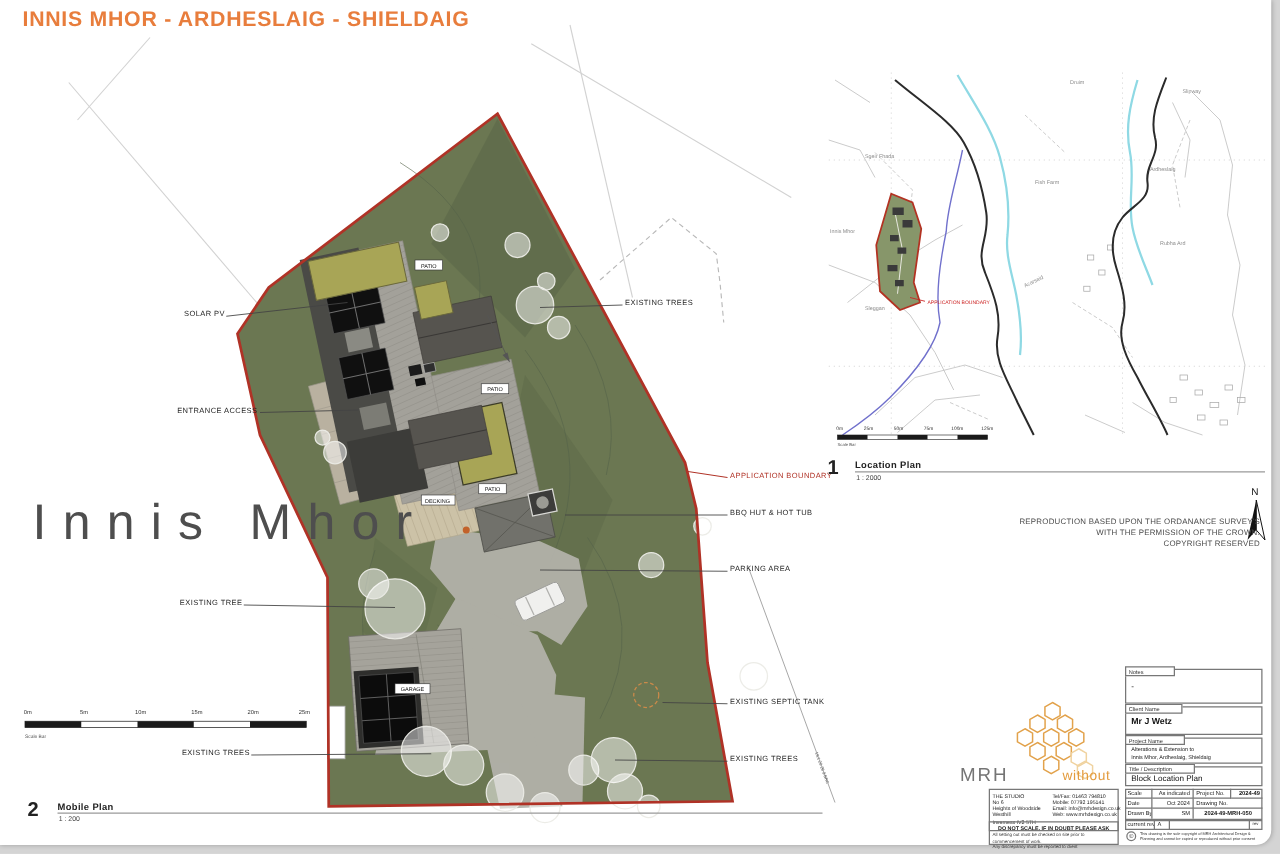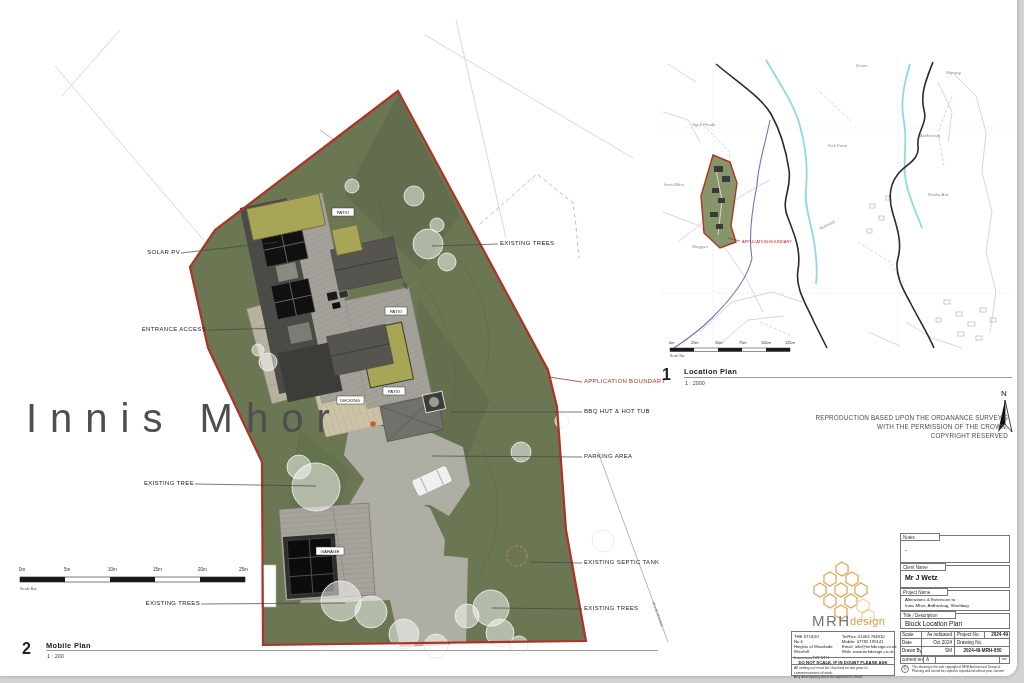--- a/index.html
+++ b/index.html
@@ -351,20 +351,21 @@
           <use href="#hex" x="841" y="590"></use>
           <use href="#hex" x="861" y="590"></use>
     <use href="#hex" x="830" y="601"></use>
           <use href="#hex" x="851" y="601"></use>
           <use href="#hex" x="841" y="612"></use>
     <use href="#hex" x="863" y="606" stroke="#f0d3a0"></use>
           <use href="#hex" x="868" y="616" stroke="#f0d3a0"></use>
   </g>
 </svg>
 
+<div class="abs page-title" style="left:18px;top:6px">INNIS MHOR - ARDHESLAIG - SHIELDAIG</div>
 <div class="abs big-site-name" style="left:26px;top:396px">Innis  Mhor</div>
 
 <div class="abs lbl r" style="left:110px;top:249px;width:70px">SOLAR PV</div>
 <div class="abs lbl r" style="left:118px;top:326px;width:88px">ENTRANCE ACCESS</div>
 <div class="abs lbl r" style="left:120px;top:480px;width:74px">EXISTING TREE</div>
 <div class="abs lbl r" style="left:118px;top:600px;width:82px">EXISTING TREES</div>
 
 <div class="abs lbl" style="left:500px;top:240px">EXISTING TREES</div>
 <div class="abs lbl red" style="left:584px;top:378px">APPLICATION BOUNDARY</div>
 <div class="abs lbl" style="left:584px;top:408px">BBQ HUT &amp; HOT TUB</div>
@@ -381,22 +382,22 @@
 <div class="abs hdr-name" style="left:46px;top:641px">Mobile Plan</div>
 <div class="abs hdr-rule" style="left:46px;top:650px;width:612px"></div>
 <div class="abs hdr-scale" style="left:47px;top:653px">1 : 200</div>
 
 <div class="abs os-note" style="left:744px;top:413px;width:264px">
   <span>REPRODUCTION BASED UPON THE ORDANANCE SURVEY'S</span>
   <span>WITH THE PERMISSION OF THE CROWN.</span>
   <span>COPYRIGHT RESERVED</span>
 </div>
 
-<div class="abs logo-mrh" style="left:812px;top:612px">MRH</div>
-<div class="abs logo-design" style="left:850px;top:615px">design</div>
+<div class="abs logo-mrh" style="left:768px;top:612px">MRH</div>
+<div class="abs logo-design" style="left:850px;top:615px">without</div>
 
 <div class="tb-box" style="left:791px;top:631px;width:104px;height:45px"></div>
 <div class="abs addr" style="left:794px;top:634px">
   <div>THE STUDIO</div>
   <div>No 6</div>
   <div>Heights of Woodside</div>
   <div>Westhill</div>
   <div>Inverness IV2 5TH</div>
 </div>
 <div class="abs addr" style="left:842px;top:634px">

